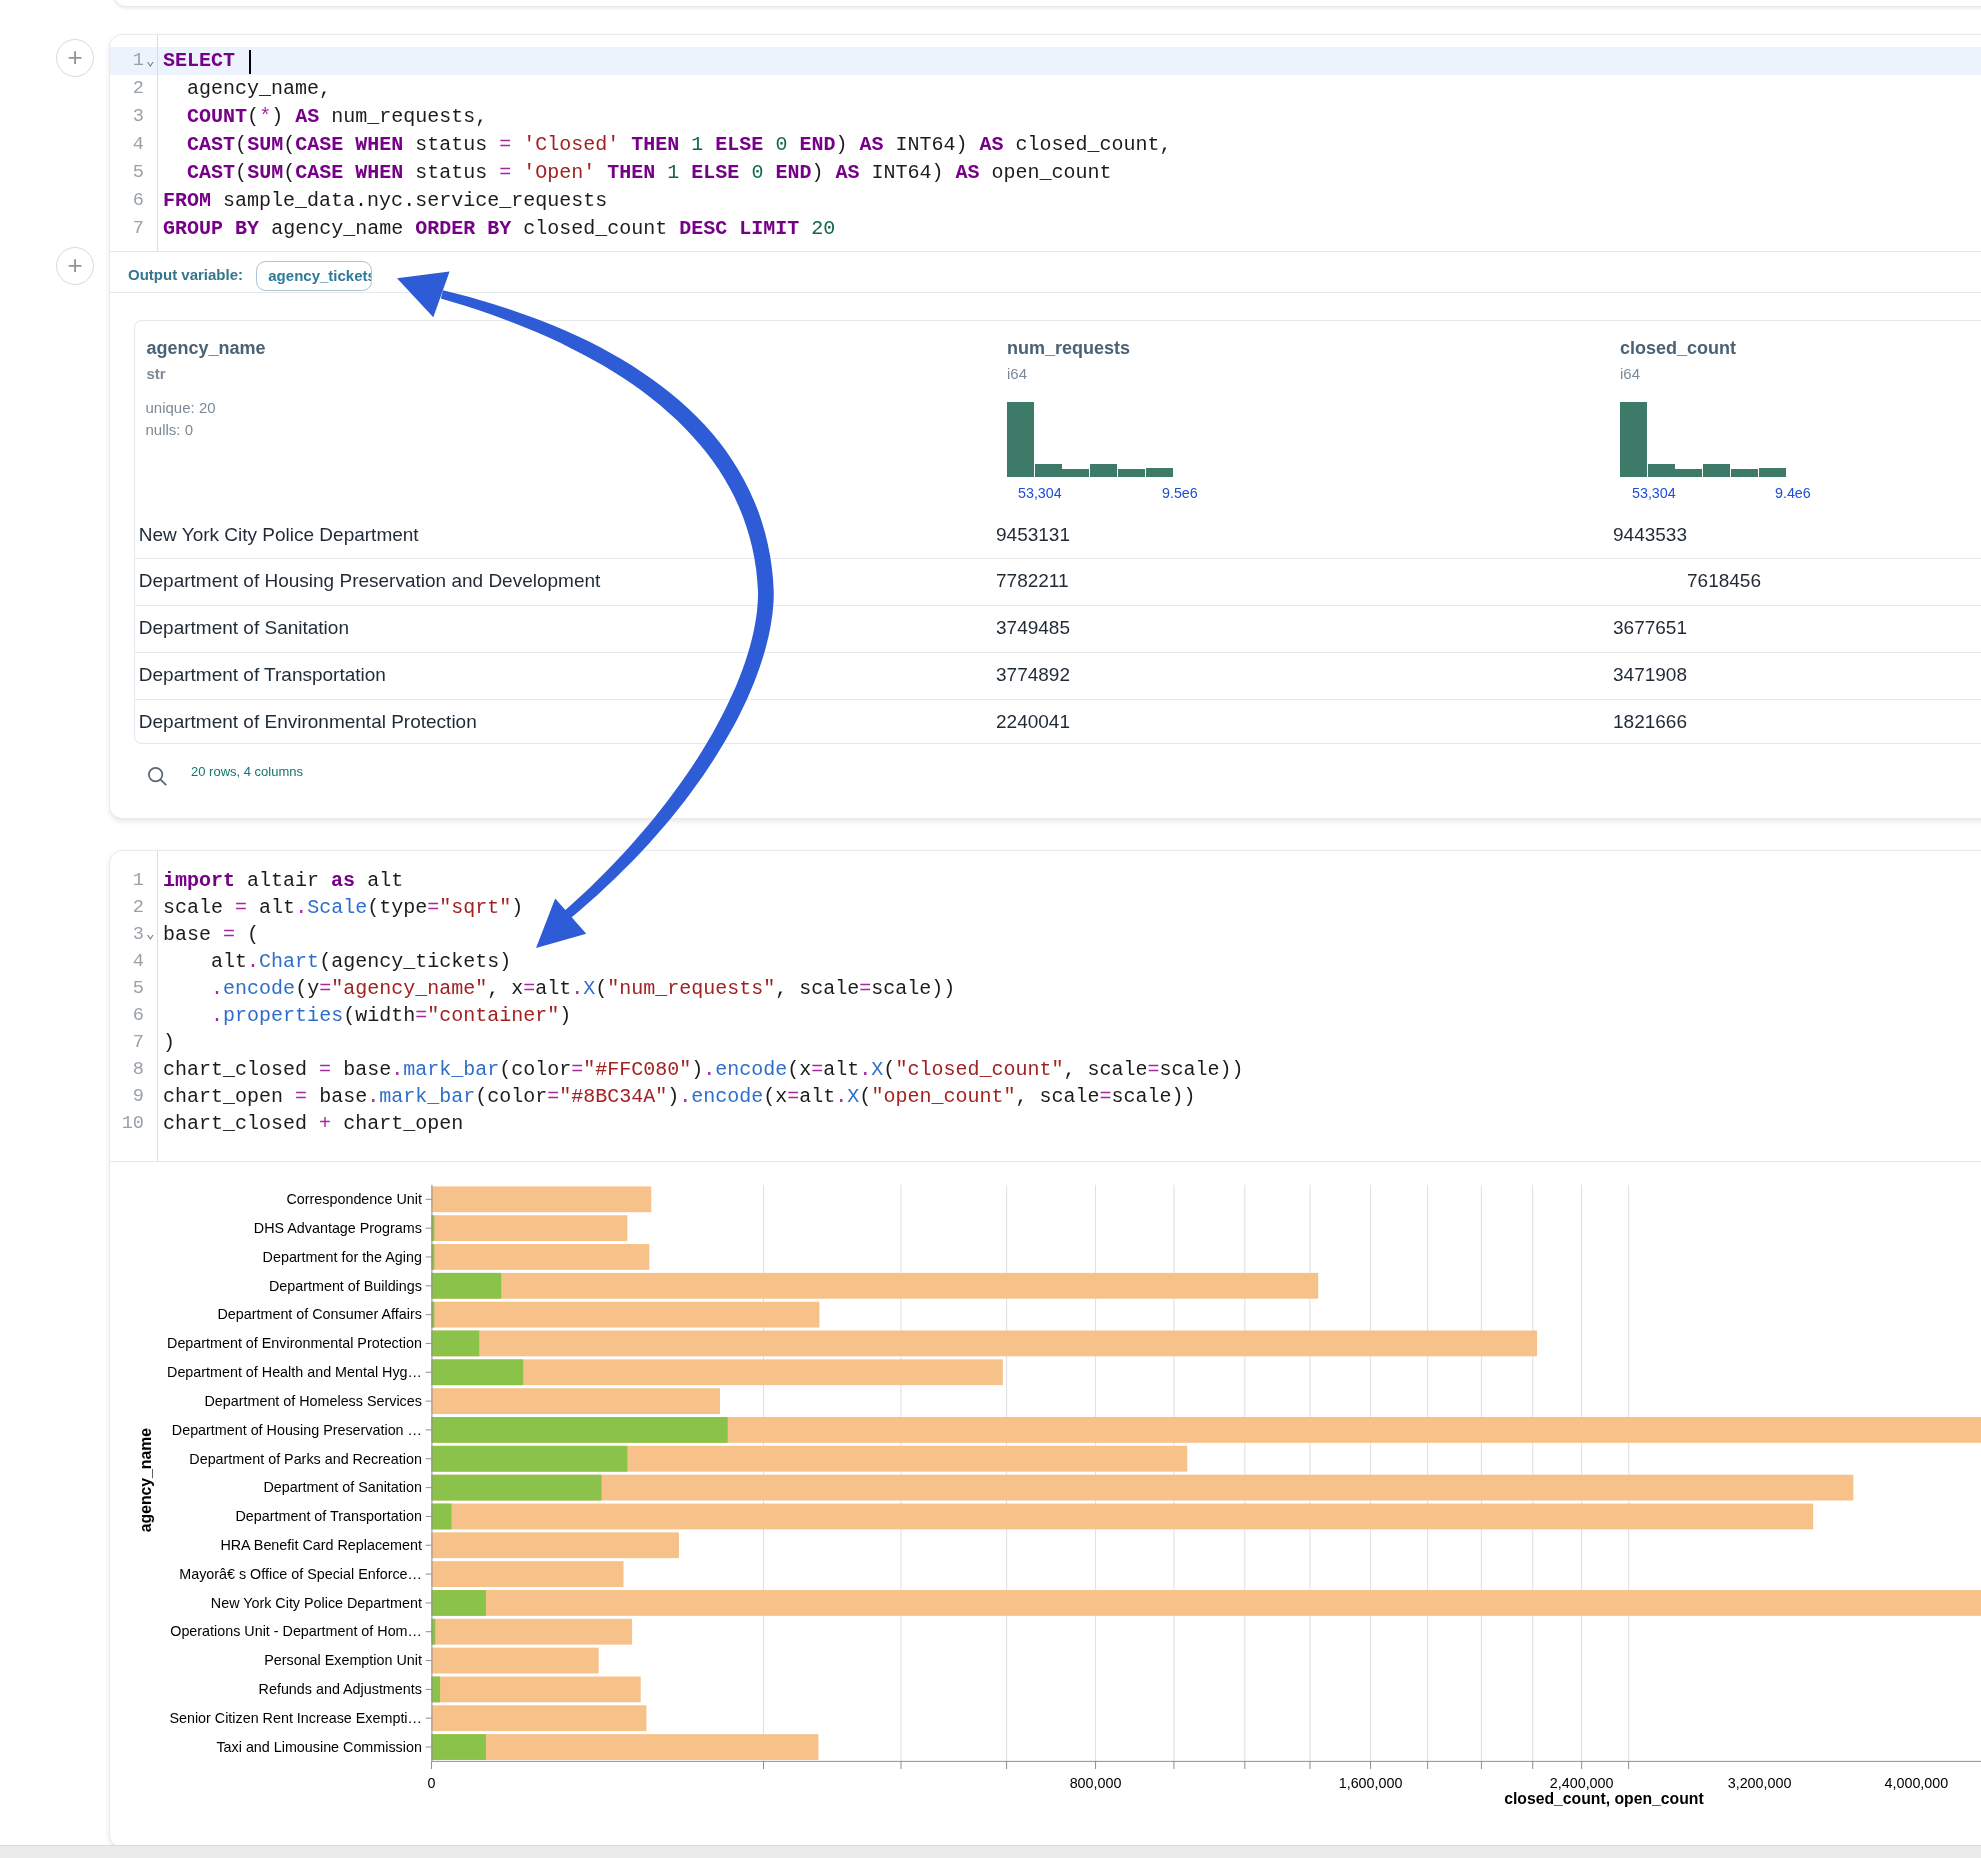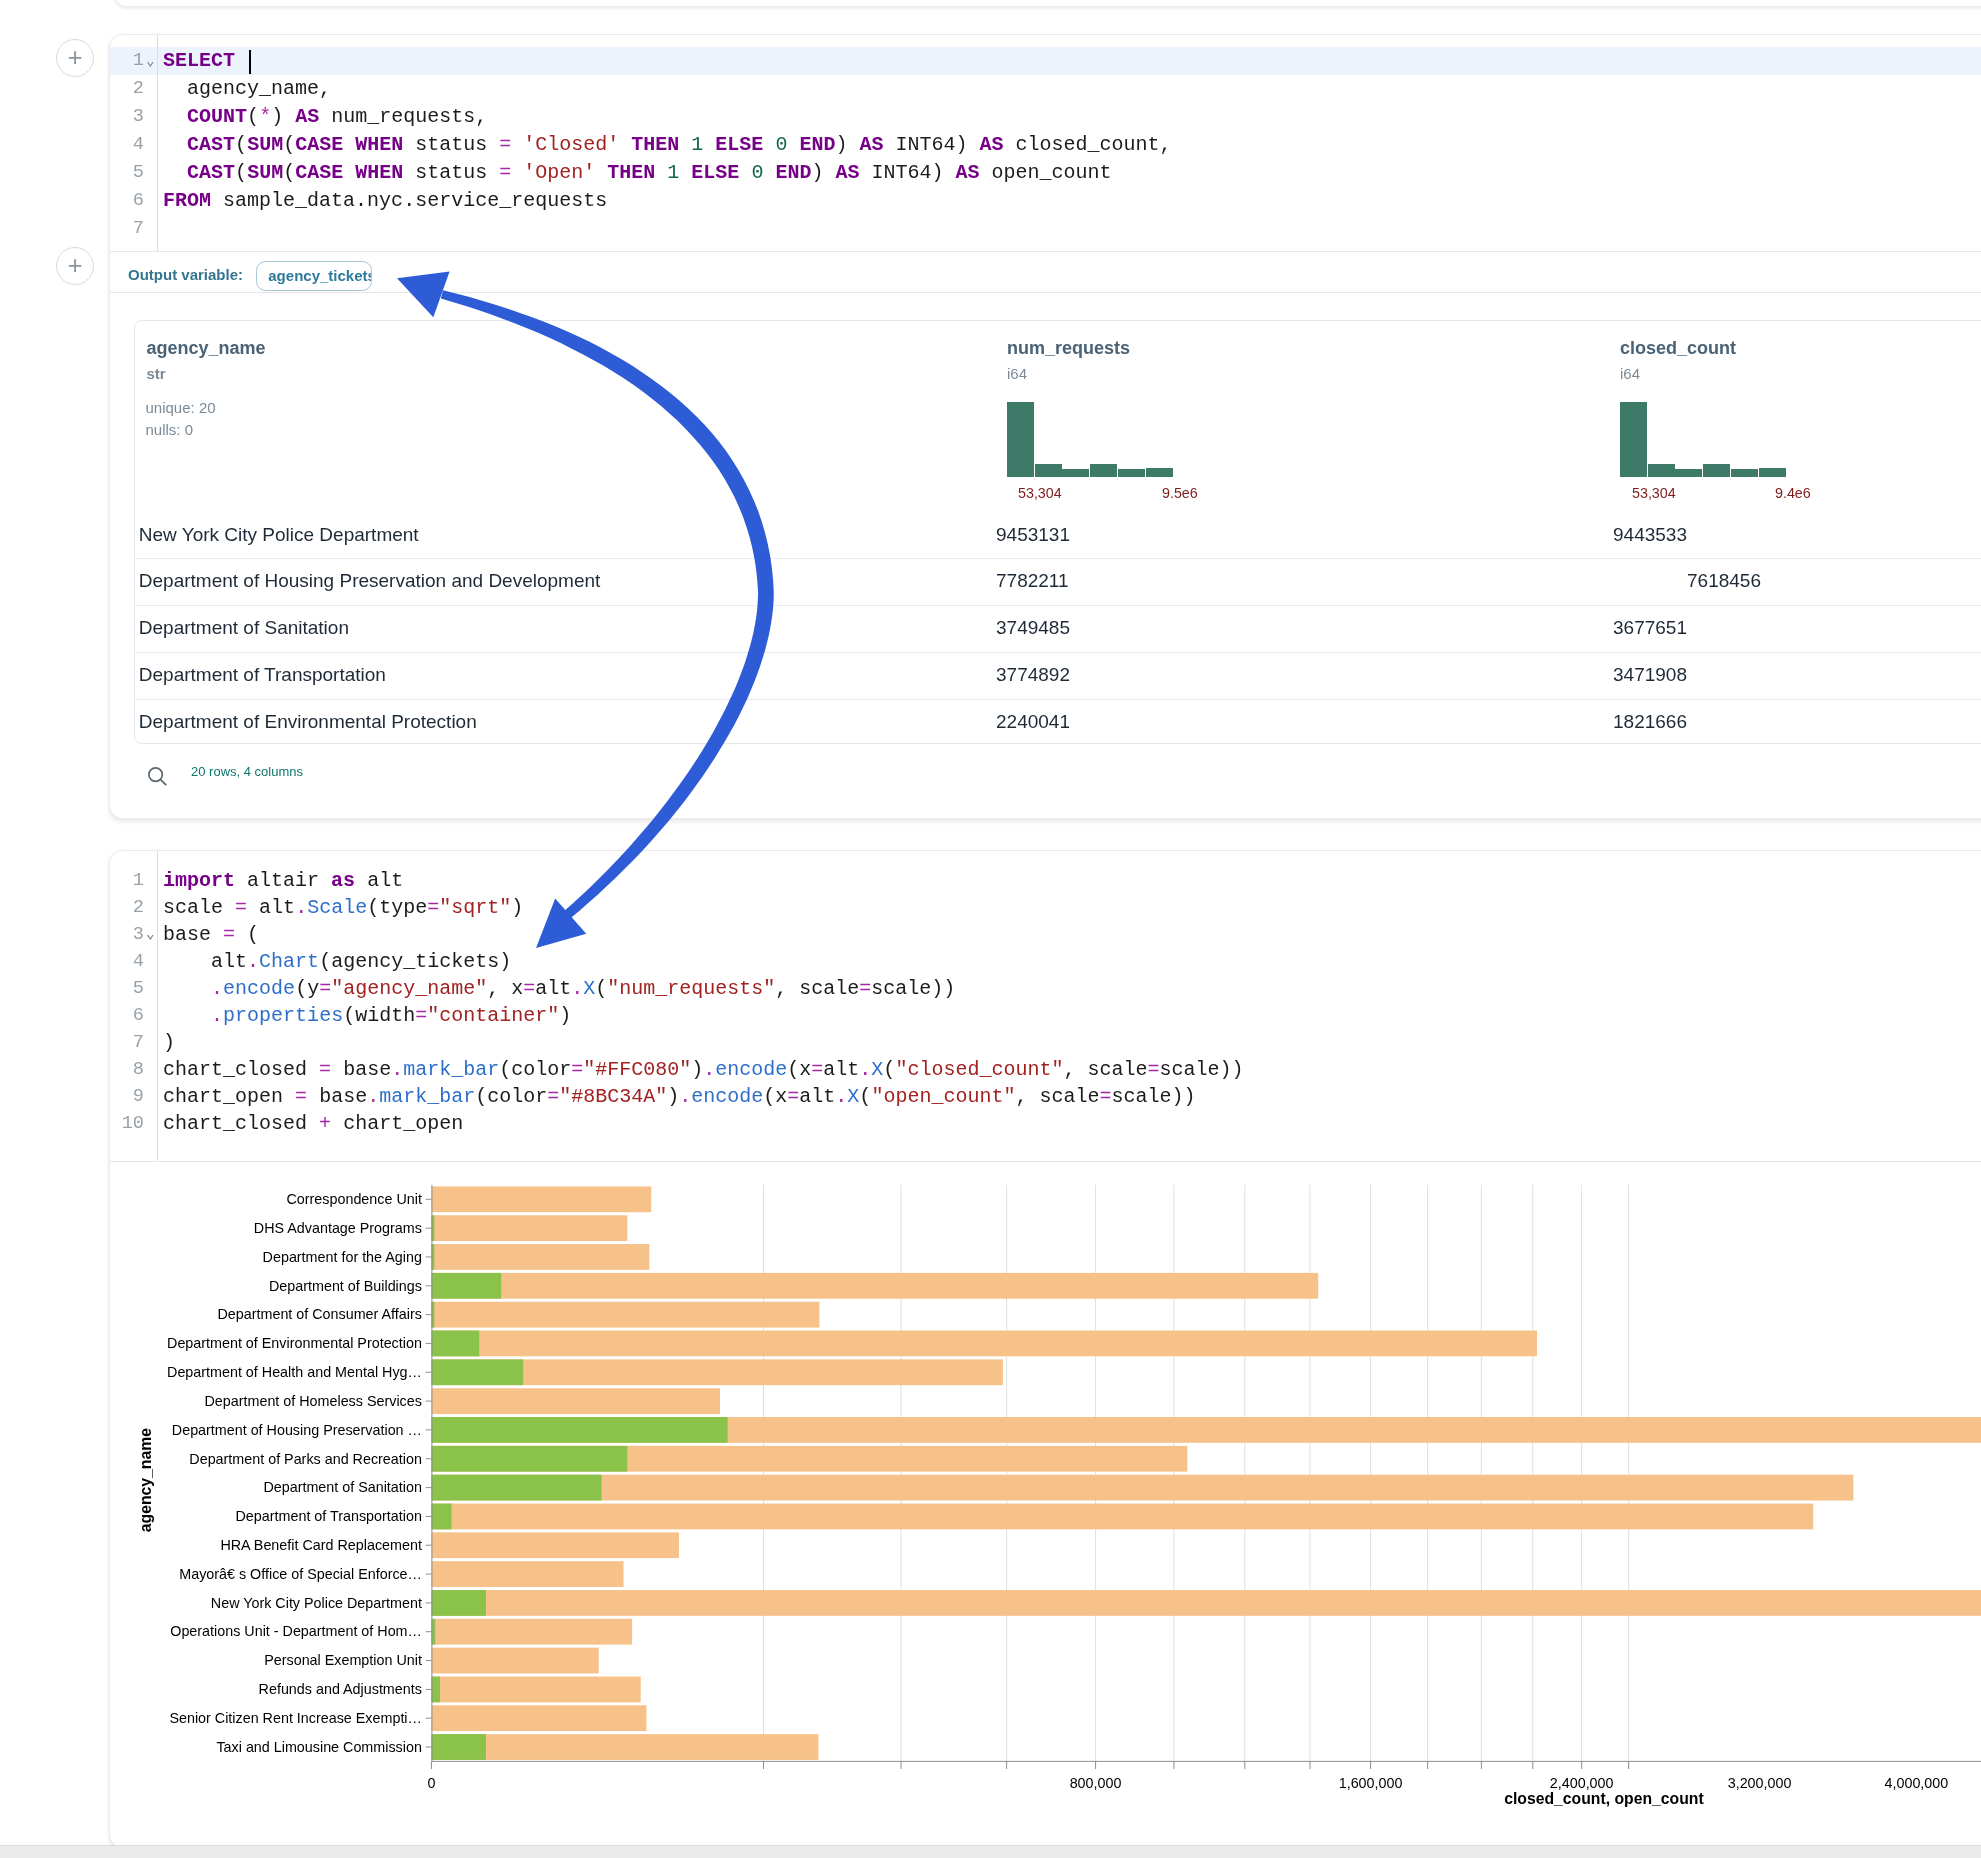--- a/index.html
+++ b/index.html
@@ -52,41 +52,41 @@
 
 
 .tablecard { position:absolute; left:24px; top:285px; right:-15.3px; height:424px;
   background:#fff; border:1px solid #e5e5ec; border-radius:7.6px 0 0 7.6px; }
 .th { position:absolute; font-weight:bold; font-size:18px; color:#4a6275; }
 .tt { position:absolute; font-size:15px; color:#7b8a96; }
 .trow { position:absolute; left:3.8px; font-size:19px; color:#1f2a37; }
 .rsep { position:absolute; left:0; right:0; height:1px; background:#e8e8ee; }
 .hist { position:absolute; }
 .hist div { position:absolute; bottom:0; background:#3d7a68; }
-.hlab { position:absolute; font-size:14.3px; color:#7f1d1d; }
+.hlab { position:absolute; font-size:14.3px; color:#1d4ed8; }
 .tfooter { position:absolute; left:81px; top:729px; font-size:13px; color:#0f766e; }
 
 svg.abs { position:absolute; }
 </style>
 </head>
 <body>
 <div class="page">
   <div class="topcard"></div>
   <div class="plus" style="left:56px; top:39px;">+</div>
   <div class="plus" style="left:56px; top:247px;">+</div>
 
   <div class="cellcard" id="cell1">
     <div class="code" style="top:11.5px;">
       <div class="cl active"><span class="no">1</span><span class="cv">⌄</span><span class="t"><b class="k">SELECT</b> </span></div>
       <div class="cl"><span class="no">2</span><span class="cv"></span><span class="t">  agency_name,</span></div>
       <div class="cl"><span class="no">3</span><span class="cv"></span><span class="t">  <b class="k">COUNT</b>(<i class="o">*</i>) <b class="k">AS</b> num_requests,</span></div>
       <div class="cl"><span class="no">4</span><span class="cv"></span><span class="t">  <b class="k">CAST</b>(<b class="k">SUM</b>(<b class="k">CASE</b> <b class="k">WHEN</b> status <i class="o">=</i> <span class="s">'Closed'</span> <b class="k">THEN</b> <span class="n">1</span> <b class="k">ELSE</b> <span class="n">0</span> <b class="k">END</b>) <b class="k">AS</b> INT64) <b class="k">AS</b> closed_count,</span></div>
       <div class="cl"><span class="no">5</span><span class="cv"></span><span class="t">  <b class="k">CAST</b>(<b class="k">SUM</b>(<b class="k">CASE</b> <b class="k">WHEN</b> status <i class="o">=</i> <span class="s">'Open'</span> <b class="k">THEN</b> <span class="n">1</span> <b class="k">ELSE</b> <span class="n">0</span> <b class="k">END</b>) <b class="k">AS</b> INT64) <b class="k">AS</b> open_count</span></div>
       <div class="cl"><span class="no">6</span><span class="cv"></span><span class="t"><b class="k">FROM</b> sample_data.nyc.service_requests</span></div>
-      <div class="cl"><span class="no">7</span><span class="cv"></span></div>
+      <div class="cl"><span class="no">7</span><span class="cv"></span><span class="t"><b class="k">GROUP</b> <b class="k">BY</b> agency_name <b class="k">ORDER</b> <b class="k">BY</b> closed_count <b class="k">DESC</b> <b class="k">LIMIT</b> <span class="n">20</span></span></div>
       <div class="gutline" style="top:-11.5px; height:216px;"></div>
     </div>
     <div class="cursor" style="left:139px; top:15.3px;"></div>
     <div class="hsep" style="top:216px;"></div>
     <div class="outvar">Output variable: <span class="badge">agency_tickets</span></div>
     <div class="hsep" style="top:257px;"></div>
 
     <div class="tablecard">
       <div class="th" style="left:11.5px; top:17px;">agency_name</div>
       <div class="tt" style="left:11.5px; top:44px;font-weight:bold;">str</div>

